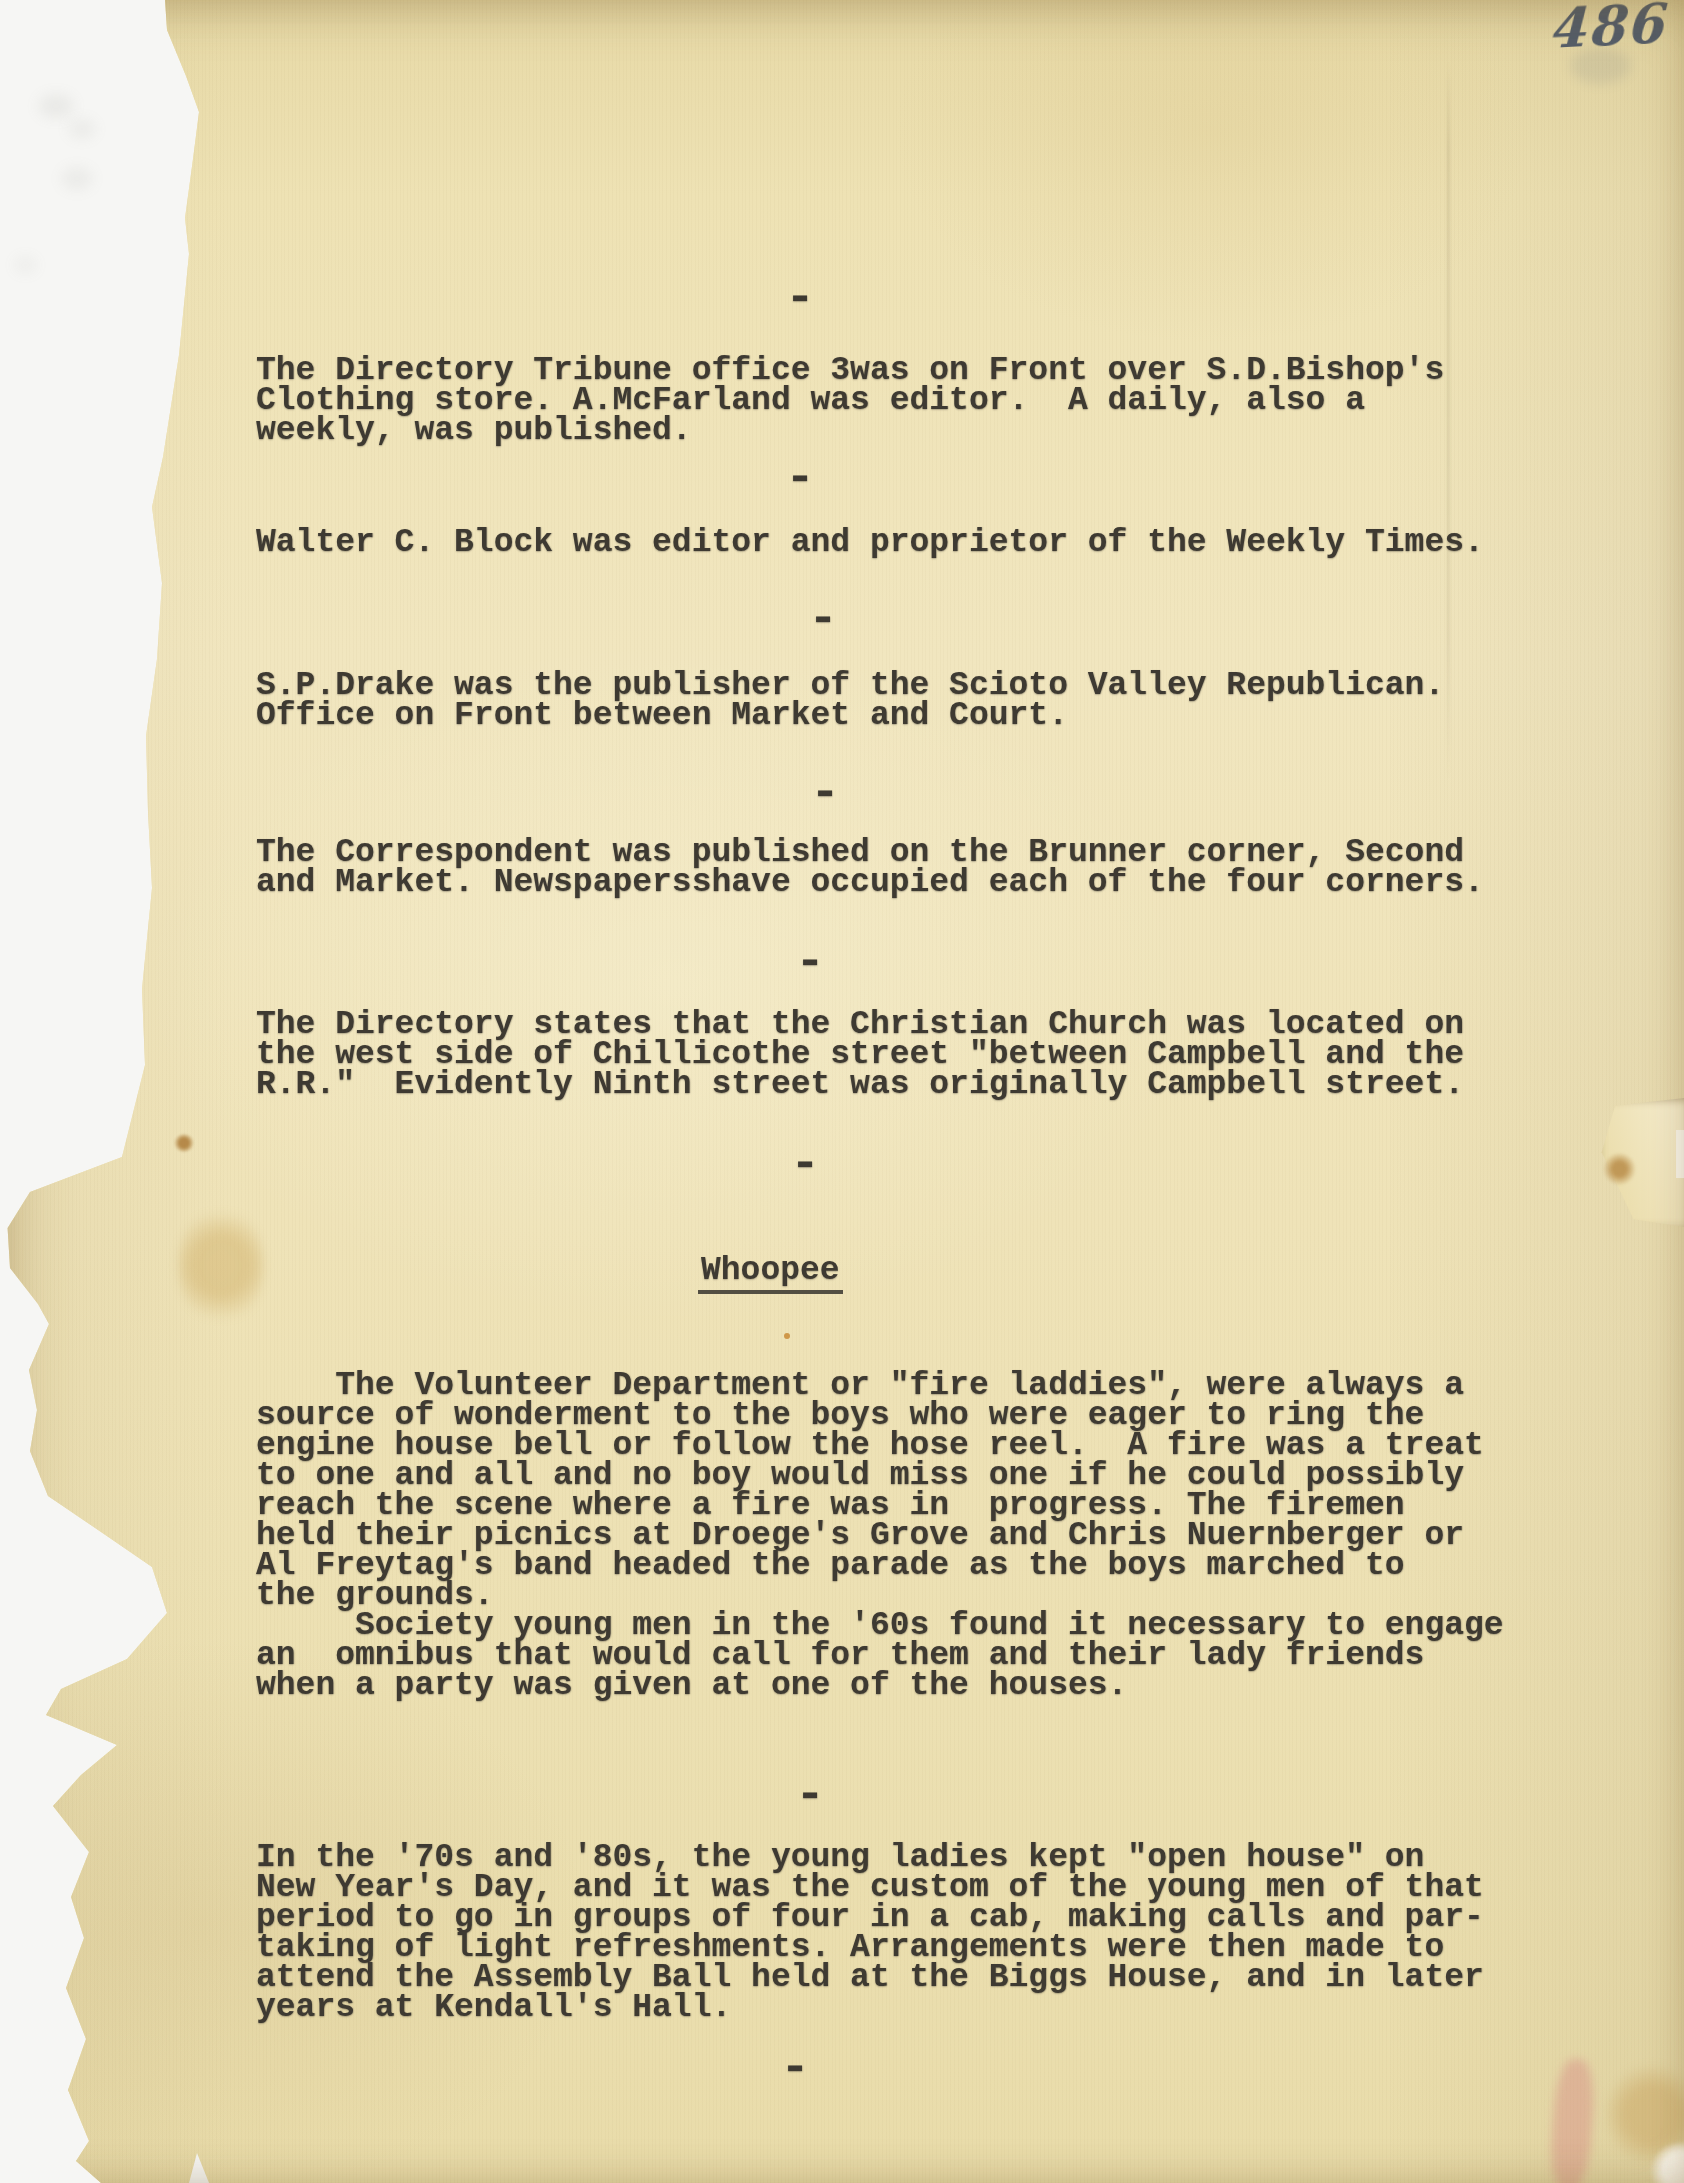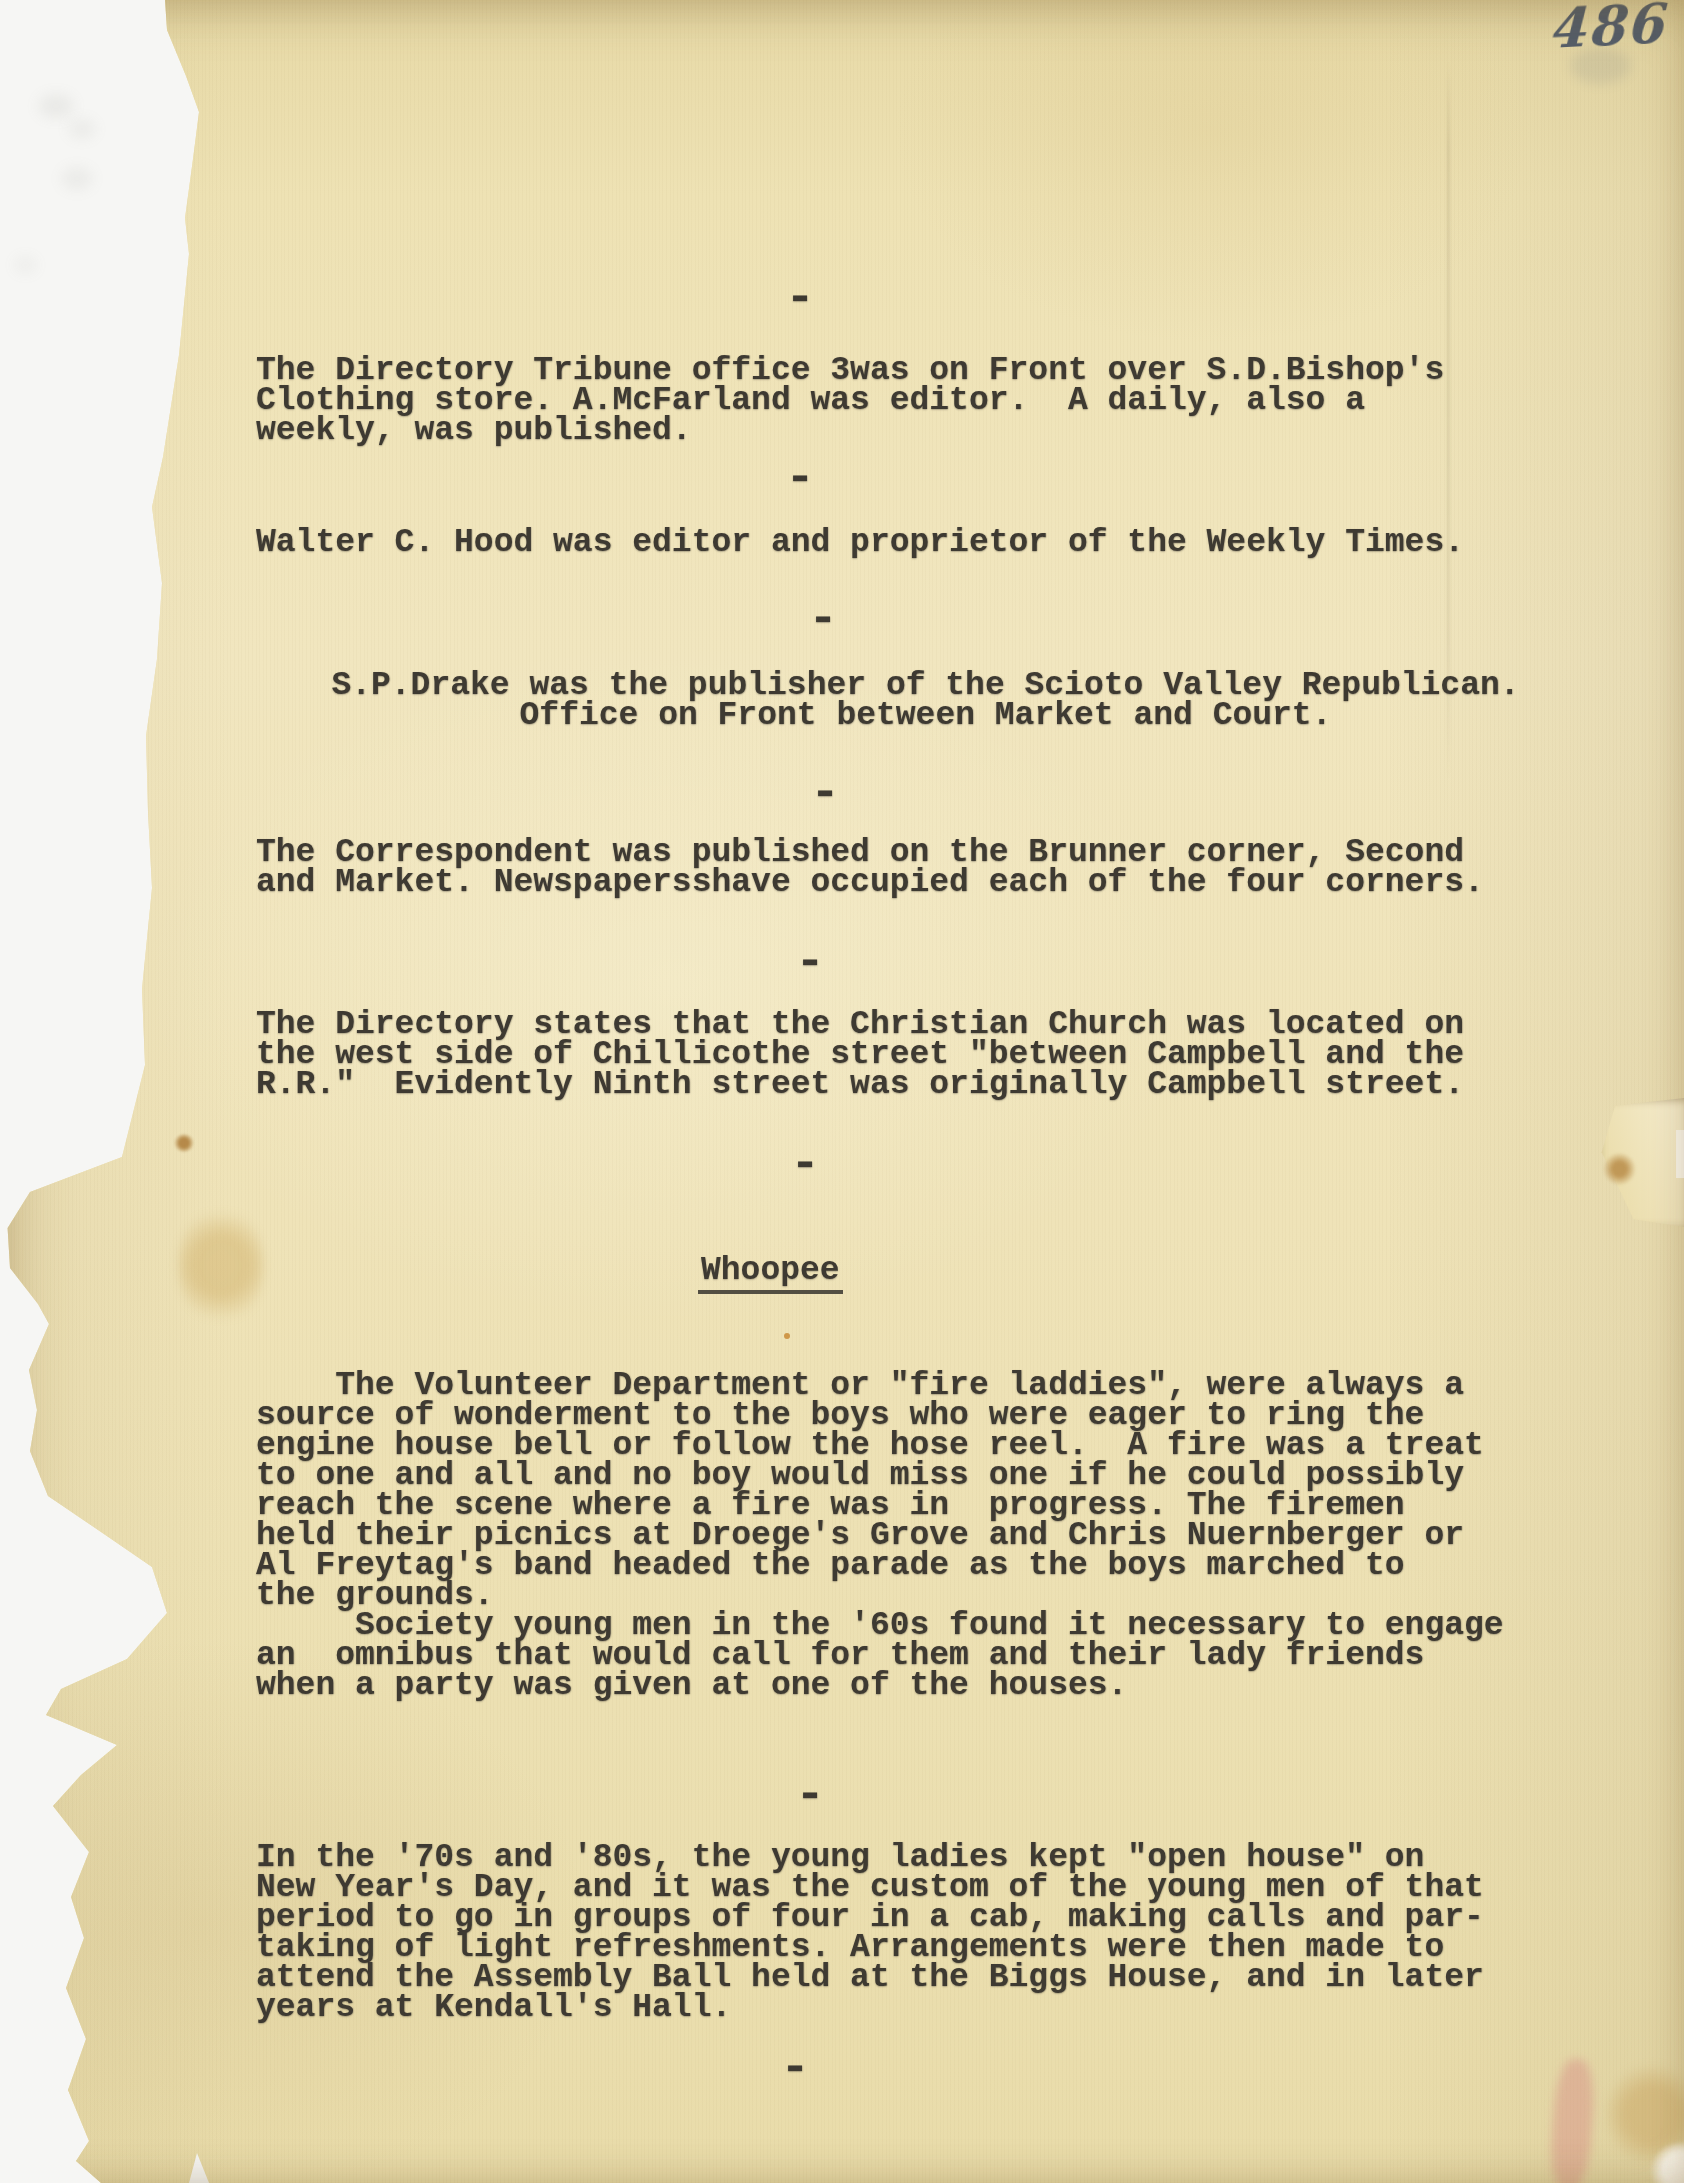--- a/index.html
+++ b/index.html
@@ -76,21 +76,21 @@
 
   
   .tblock{
     position:absolute;left:256px;width:1339px;
     font:700 33px/30px "Liberation Mono","DejaVu Sans Mono",monospace;
     color:var(--ink,#3e3a32);
     white-space:pre;
     filter:blur(0.3px);
     text-shadow:0 1px 1.5px rgba(62,58,50,.35), 1px 0 1px rgba(62,58,50,.16);
   }
-  .p1{top:183px;} .p2{top:356px;} .p3{top:528px;} .p4{top:671px;text-align:center;}
+  .p1{top:183px;} .p2{top:356px;} .p3{top:528px;} .p4{top:671px;}
   .p5{top:838px;} .p6{top:1010px;} .p7{top:1371px;} .p8{top:1843px;}
 
   .heading{
     position:absolute;left:698px;top:1254px;
     font:700 33px/33px "Liberation Mono","DejaVu Sans Mono",monospace;
     color:var(--ink,#3e3a32);
     padding:0 3px 3px 3px;
     border-bottom:4.6px solid rgba(62,58,50,.88);
     filter:blur(0.3px);
     text-shadow:0 1px 1.5px rgba(62,58,50,.35);
@@ -148,21 +148,21 @@
 
     <div class="handnum">486</div>
 
     <div class="dash d1">-</div>
 
     <div class="tblock p2">The Directory Tribune office 3was on Front over S.D.Bishop's
 Clothing store. A.McFarland was editor.  A daily, also a
 weekly, was published.</div>
     <div class="dash d2">-</div>
 
-    <div class="tblock p3">Walter C. Hood was editor and proprietor of the Weekly Times.</div>
+    <div class="tblock p3">Walter C. Block was editor and proprietor of the Weekly Times.</div>
     <div class="dash d3">-</div>
 
     <div class="tblock p4">S.P.Drake was the publisher of the Scioto Valley Republican.
 Office on Front between Market and Court.</div>
     <div class="dash d4">-</div>
 
     <div class="tblock p5">The Correspondent was published on the Brunner corner, Second
 and Market. Newspapersshave occupied each of the four corners.</div>
     <div class="dash d5">-</div>
 

